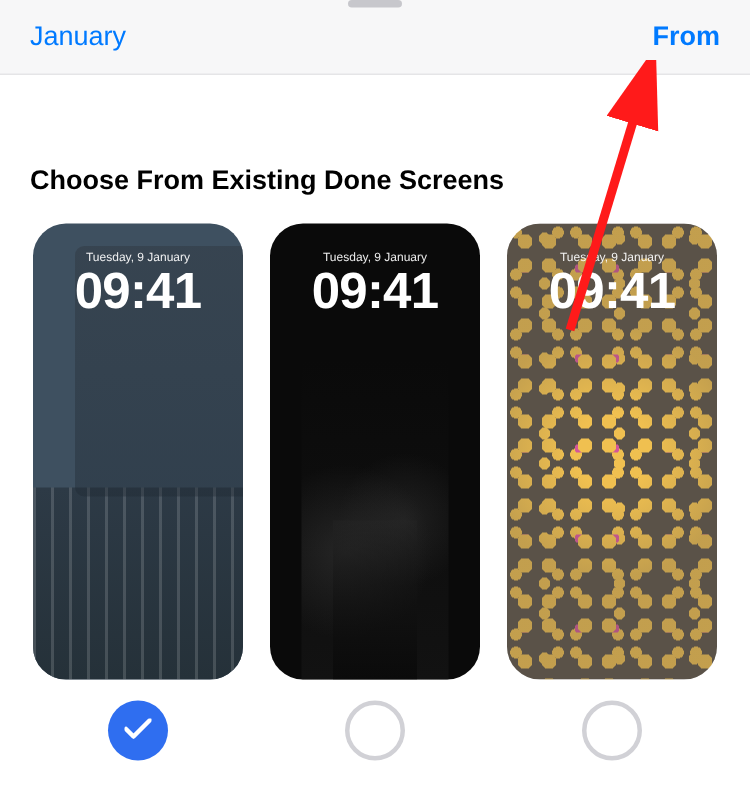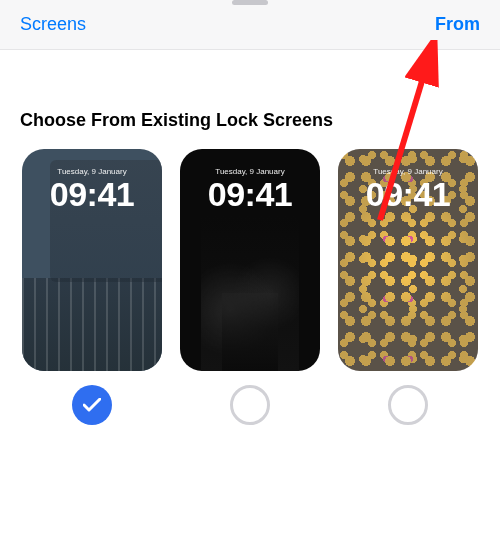--- a/index.html
+++ b/index.html
@@ -71,21 +71,21 @@
     
     .screen-col {
       display: flex;
       flex-direction: column;
       align-items: center;
       flex: 1;
     }
     
     .screen-preview {
       width: 140px;
-      height: 222px;
+      height: 304px;
       border-radius: 22px;
       position: relative;
       overflow: hidden;
       cursor: pointer;
     }
     
     .preview-1 {
       background: #3e5060;
     }
     
@@ -226,26 +226,26 @@
       pointer-events: none;
       z-index: 10;
     }
   </style>
 </head>
 <body>
 
 <div class="handle"></div>
 
 <div class="top-bar">
-  <button class="top-bar-btn">Screens</button>
+  <button class="top-bar-btn">January</button>
   <button class="top-bar-btn bold">From</button>
 </div>
 
 <div class="content">
-  <h2 class="section-title">Choose From Existing Lock Screens</h2>
+  <h2 class="section-title">Choose From Existing Done Screens</h2>
 
   <div class="screens-row">
 
     <div class="screen-col">
       <div class="screen-preview preview-1">
         <div class="lock-time-wrap">
           <div class="lock-date">Tuesday, 9 January</div>
           <div class="lock-time">09:41</div>
         </div>
       </div>

